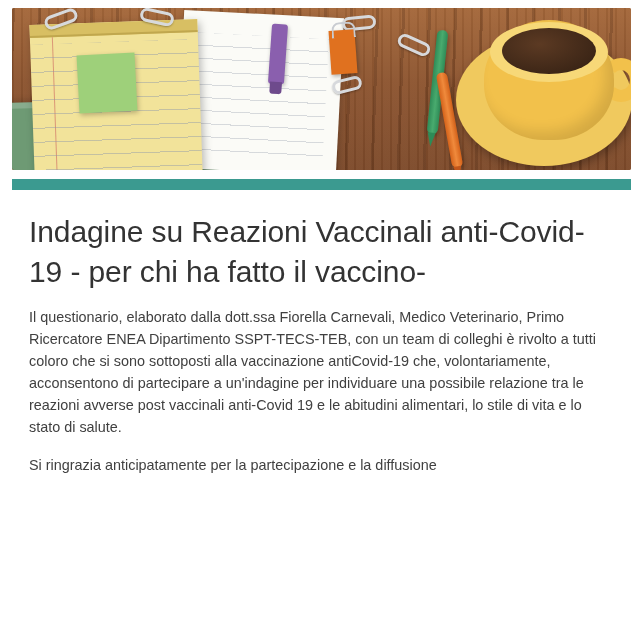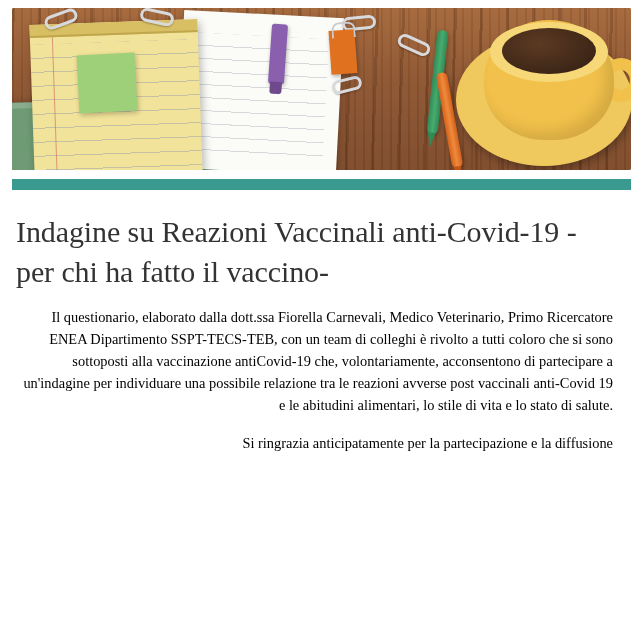--- a/index.html
+++ b/index.html
@@ -275,37 +275,35 @@
 
   
   .divider-bar {
     margin: 9px 12px 0 12px;
     height: 11px;
     background: #3b9a90;
   }
 
   
   .content {
-    padding: 22px 30px 0 16px;
-    font-family: Liberation Serif, serif;
+    padding: 22px 30px 0 29px;
   }
   .form-title {
     font-size: 30px;
     line-height: 1.32;
     font-weight: 400;
     color: #333333;
     margin: 0 0 16px 0;
     letter-spacing: -0.1px;
   }
   .form-desc p {
     font-size: 14.4px;
     line-height: 1.52;
-    color: #000000;
+    color: #404040;
     margin: 0 0 16px 0;
-    text-align: right;
   }
   .form-desc p:last-child { margin-bottom: 12px; }
 </style>
 </head>
 <body>
 
 <div class="page">
 
   <div class="banner">
     <div class="wood"></div>

